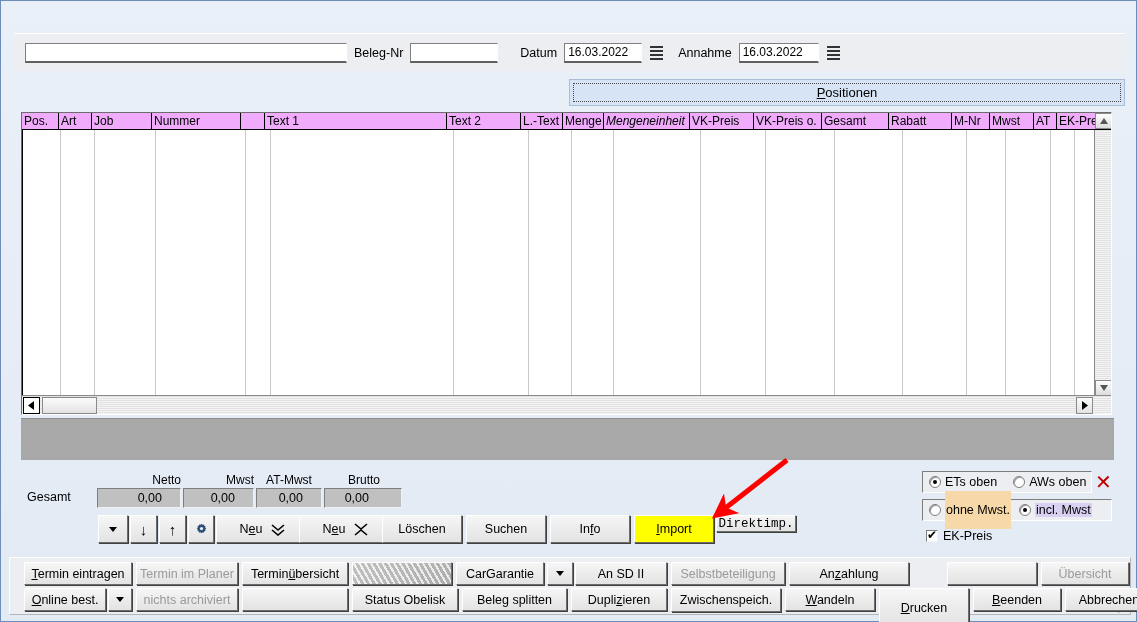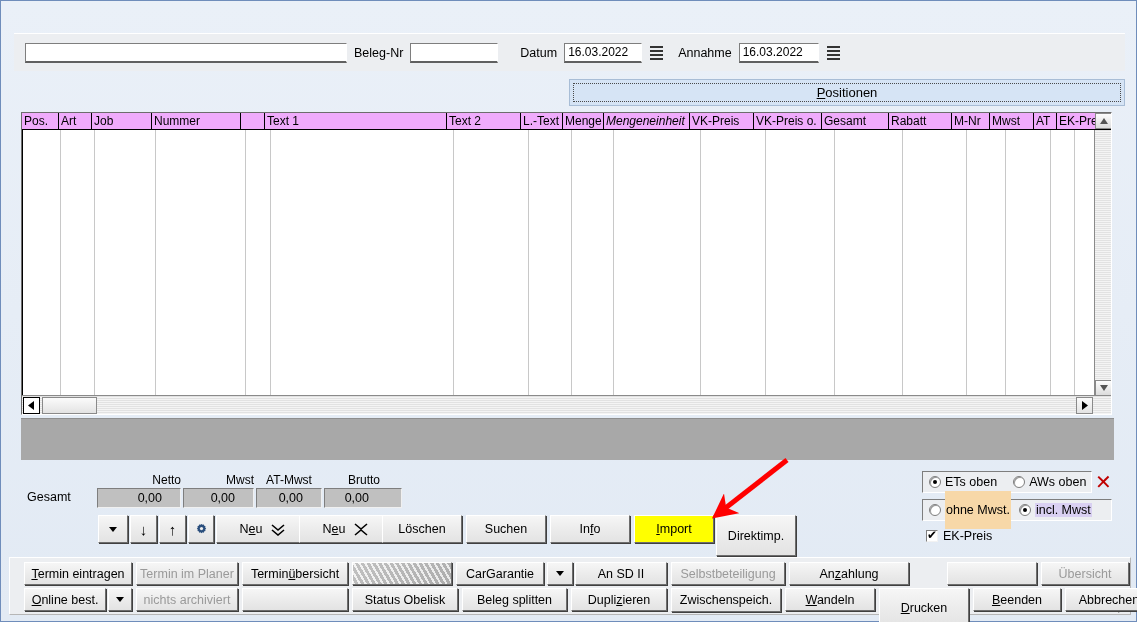--- a/index.html
+++ b/index.html
@@ -424,21 +424,21 @@
         </svg>
     </div>
     <div class="btn" style="left:381px;top:514px;width:80px;height:28px;">Löschen</div>
     <div class="btn" style="left:465px;top:514px;width:80px;height:28px;">Suchen</div>
     <div class="btn" style="left:549px;top:514px;width:80px;height:28px;">
         <span>In<u class="acc">f</u>o</span>
       </div>
     <div class="btn yellow" style="left:633px;top:514px;width:80px;height:28px;">
         <span><u class="acc">I</u>mport</span>
       </div>
-    <div class="btn" style="left:715px;top:514px;width:80px;height:41px;">Direktimp.</div>
+    <div class="btn" style="left:715px;top:514px;width:80px;height:17px;font-family:Liberation Mono, monospace;">Direktimp.</div>
   </div>
 
   <div>
     <div class="optbox" style="left:921px;top:470px;width:170px;height:22px;padding-left:6px;">
       <label class="radio">
         <span class="rdot on"></span>
         <span>ETs oben</span>
       </label>
       <label class="radio" style="margin-left:16px;">
         <span class="rdot"></span>

